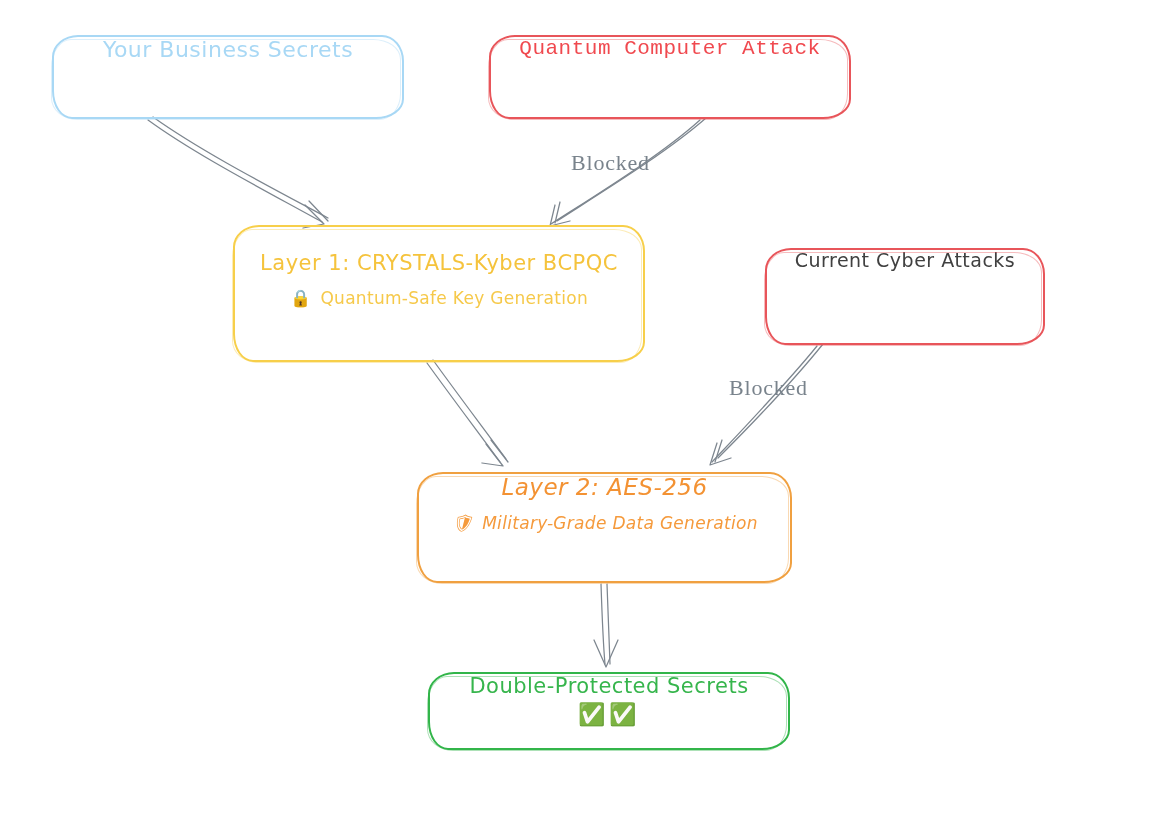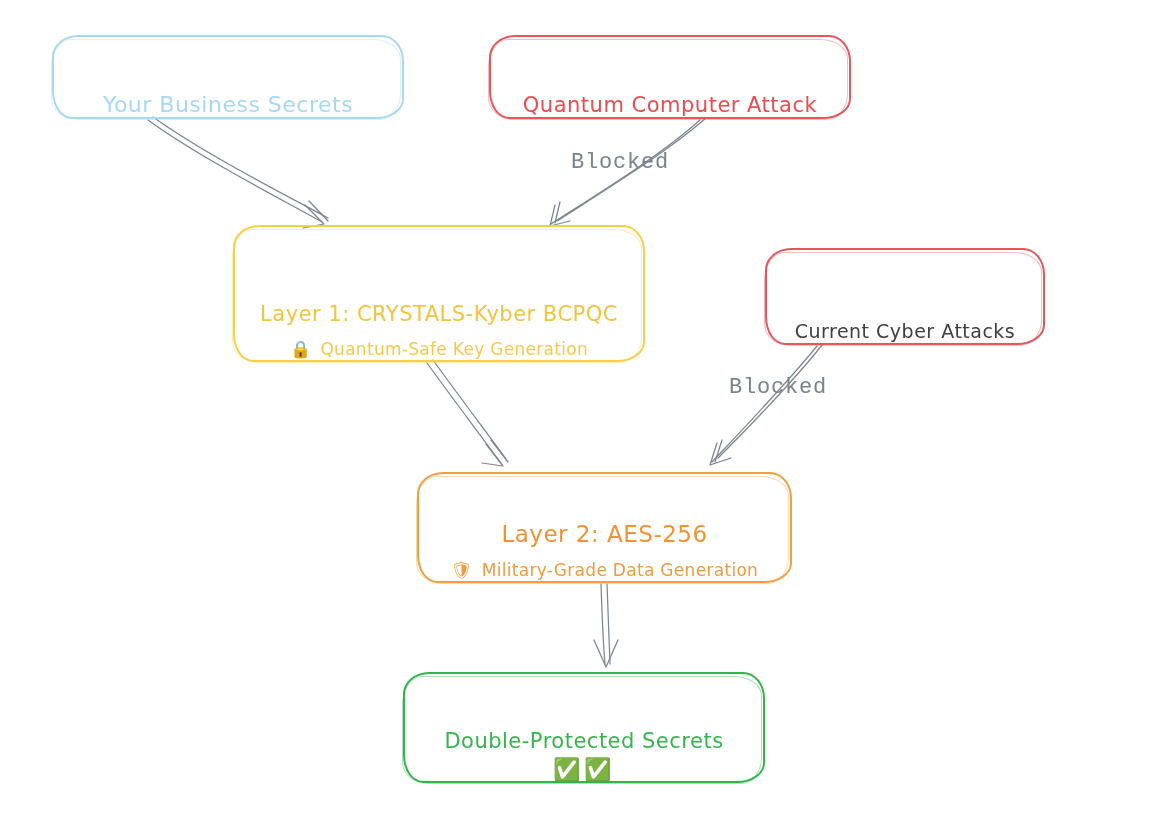--- a/index.html
+++ b/index.html
@@ -12,21 +12,21 @@
   #canvas{position:relative;width:1172px;height:822px;}
 
   svg#edges{position:absolute;left:0;top:0;width:1172px;height:822px;}
 
   .node{
     position:absolute;
     box-sizing:border-box;
     display:flex;
     flex-direction:column;
     align-items:center;
-    justify-content:flex-end;
+    justify-content:flex-start;
     text-align:center;
     background:transparent;
     border-width:2px;
     border-style:solid;
     
     border-radius:26px 22px 28px 20px / 22px 26px 20px 28px;
     white-space:nowrap;
   }
   
   .node::after{
@@ -67,55 +67,55 @@
   #node-source{
     left:52px;top:35px;width:352px;height:84px;
     color:#a8d8f5;border-color:#a8d8f5;
   }
   #node-source .title{color:#a8d8f5;font-size:22px;}
 
   #node-quantum-attack{
     left:489px;top:35px;width:362px;height:84px;
     color:#e8555a;border-color:#e8555a;
   }
-  #node-quantum-attack .title{color:#f0494f;font-size:21px;}
+  #node-quantum-attack .title{color:#f0494f;font-size:21px;font-family:Liberation Mono, monospace;}
 
   #node-layer1{
     left:233px;top:225px;width:412px;height:137px;
     color:#f7cf4a;border-color:#f7cf4a;
   }
   #node-layer1 .title{color:#f5c33c;font-size:21px;margin-top:24px;}
   #node-layer1 .sub{color:#f6c94a;font-size:17px;}
 
   #node-cyber-attack{
     left:765px;top:248px;width:280px;height:97px;
     color:#e8555a;border-color:#e8555a;
   }
   #node-cyber-attack .title{color:#404040;font-size:19px;}
 
   #node-layer2{
     left:417px;top:472px;width:375px;height:111px;
-    color:#f0a040;border-color:#f0a040;
+    color:#f0a040;border-color:#f0a040;font-style:italic;
   }
   #node-layer2 .title{color:#f39233;font-size:23px;}
   #node-layer2 .sub{color:#f59a3c;font-size:17px;}
 
   #node-result{
-    left:403px;top:672px;width:362px;height:111px;
+    left:428px;top:672px;width:362px;height:78px;
     color:#32b54a;border-color:#32b54a;
   }
   #node-result .title{color:#36b54c;font-size:21px;}
 
   .edge-label{
     position:absolute;
     color:#79838c;
     font-size:22px;
     letter-spacing:.8px;
     white-space:nowrap;
-    font-family:Liberation Mono, monospace;
+    font-family:Liberation Serif, serif;
   }
   #label-blocked-1{left:571px;top:150px;}
   #label-blocked-2{left:729px;top:375px;}
 </style>
 </head>
 <body>
 
 <div id="canvas">
 
   <svg id="edges" viewBox="0 0 1172 822" xmlns="http://www.w3.org/2000/svg">

